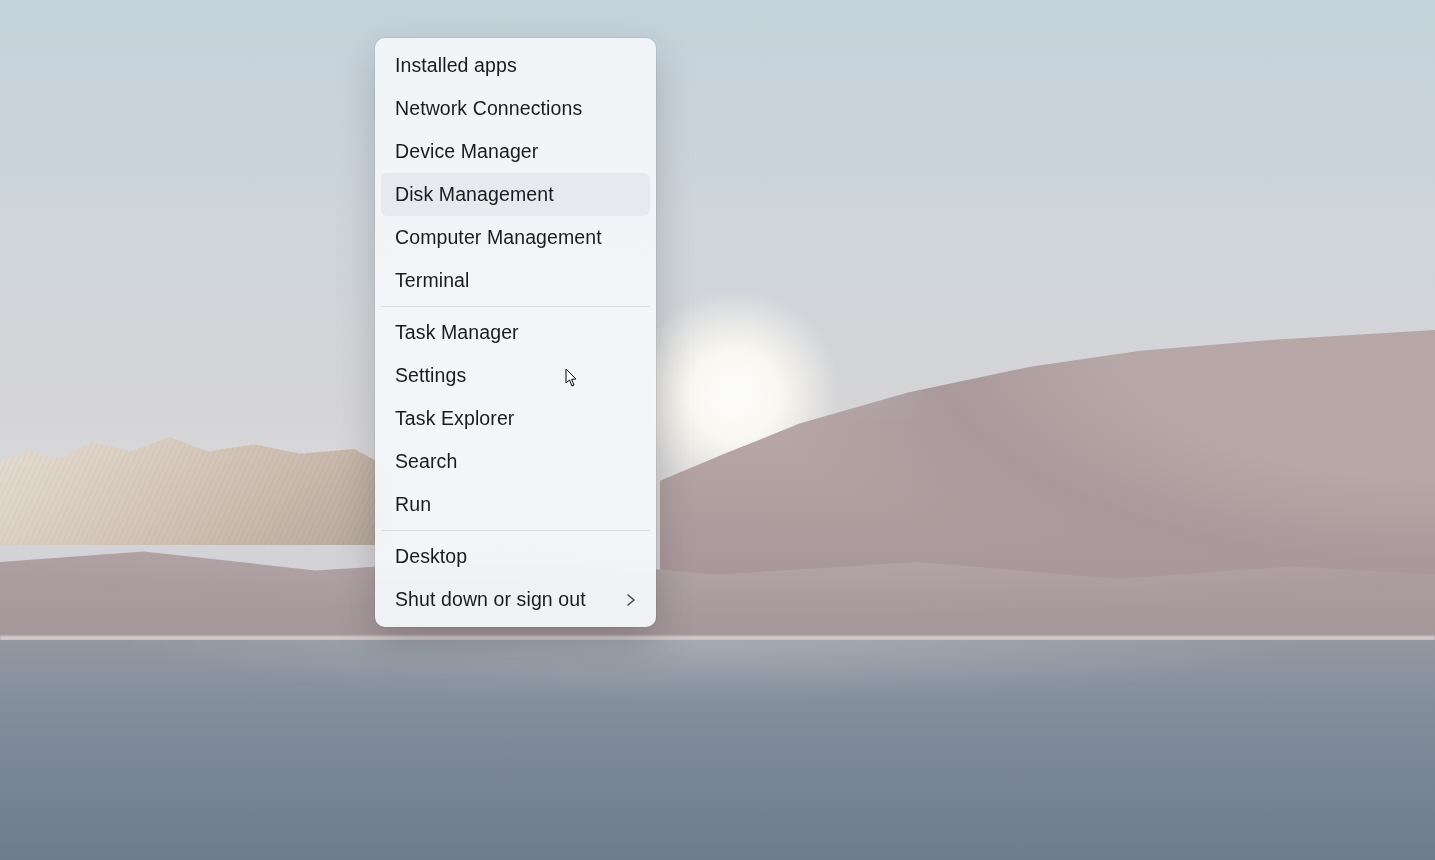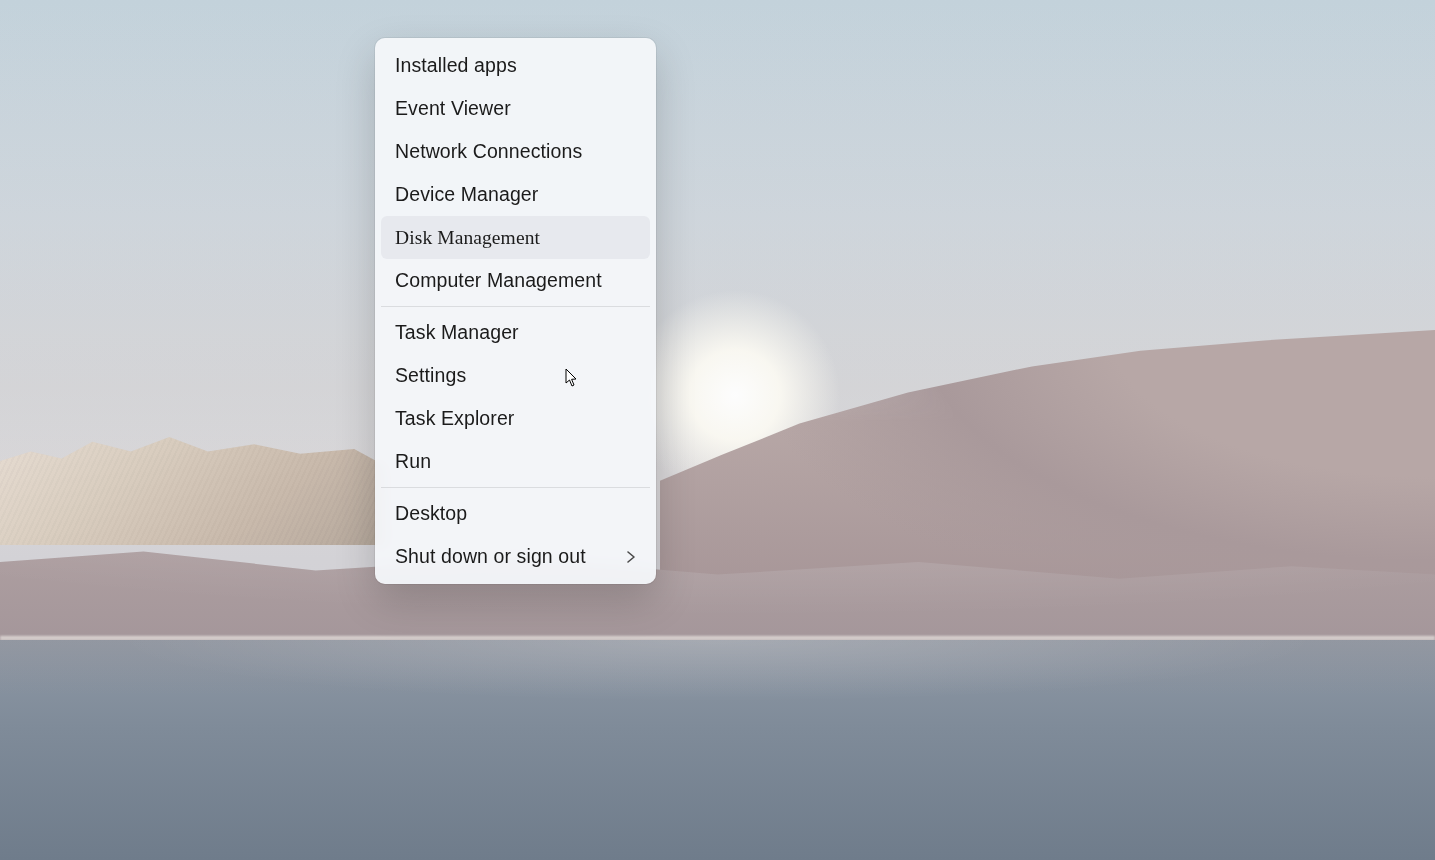--- a/index.html
+++ b/index.html
@@ -100,21 +100,21 @@
       height: 43px;
       padding: 0 14px;
       margin: 0 2px;
       border-radius: 6px;
       color: #1b1b1b;
       font-size: 19.5px;
       letter-spacing: 0.1px;
       cursor: default;
       user-select: none;
     }
-    .menu-item.hovered { background: #e7e9ee; font-family: Liberation Serif, serif; }
+    .menu-item.hovered { background: #e7e9ee; }
     .menu-sep {
       height: 1px;
       margin: 4px 2px;
       background: rgba(0,0,0,0.10);
     }
     .submenu-caret {
       position: absolute;
       right: 12px;
       top: 50%;
       transform: translateY(-50%);
@@ -138,43 +138,46 @@
   <div class="rocks"></div>
   <div class="dune-near"></div>
   <div class="shore"></div>
   <div class="lake"></div>
 
   <div class="context-menu" id="context-menu">
       <div class="menu-item">
         <span>Installed apps</span>
       </div>
       <div class="menu-item">
-        <span>Event Viewer</span>
-      </div>
-      <div class="menu-item">
         <span>Network Connections</span>
       </div>
       <div class="menu-item">
         <span>Device Manager</span>
       </div>
       <div class="menu-item hovered">
         <span>Disk Management</span>
       </div>
       <div class="menu-item">
         <span>Computer Management</span>
       </div>
+      <div class="menu-item">
+        <span>Terminal</span>
+      </div>
       <div class="menu-sep"></div>
       <div class="menu-item">
         <span>Task Manager</span>
       </div>
       <div class="menu-item">
         <span>Settings</span>
       </div>
       <div class="menu-item">
         <span>Task Explorer</span>
+      </div>
+      <div class="menu-item">
+        <span>Search</span>
       </div>
       <div class="menu-item">
         <span>Run</span>
       </div>
       <div class="menu-sep"></div>
       <div class="menu-item">
         <span>Desktop</span>
       </div>
       <div class="menu-item">
         <span>Shut down or sign out</span>

